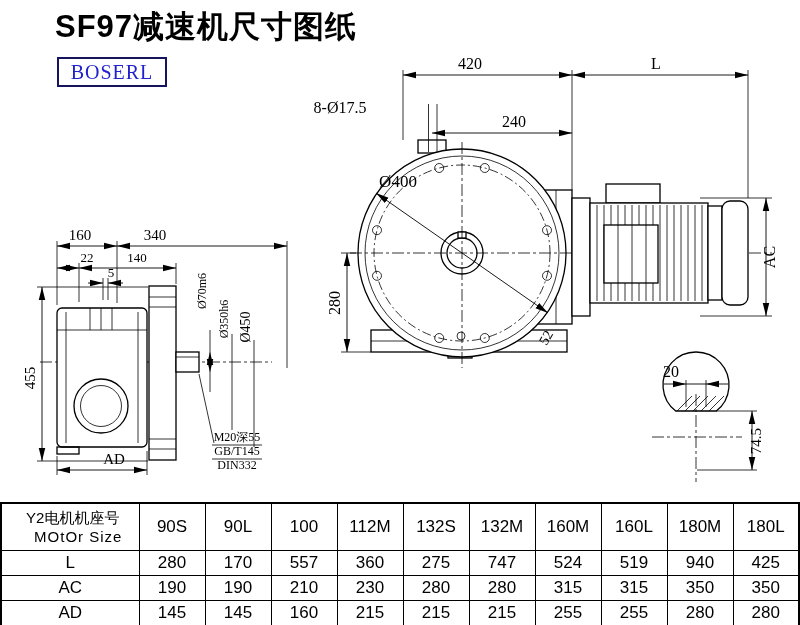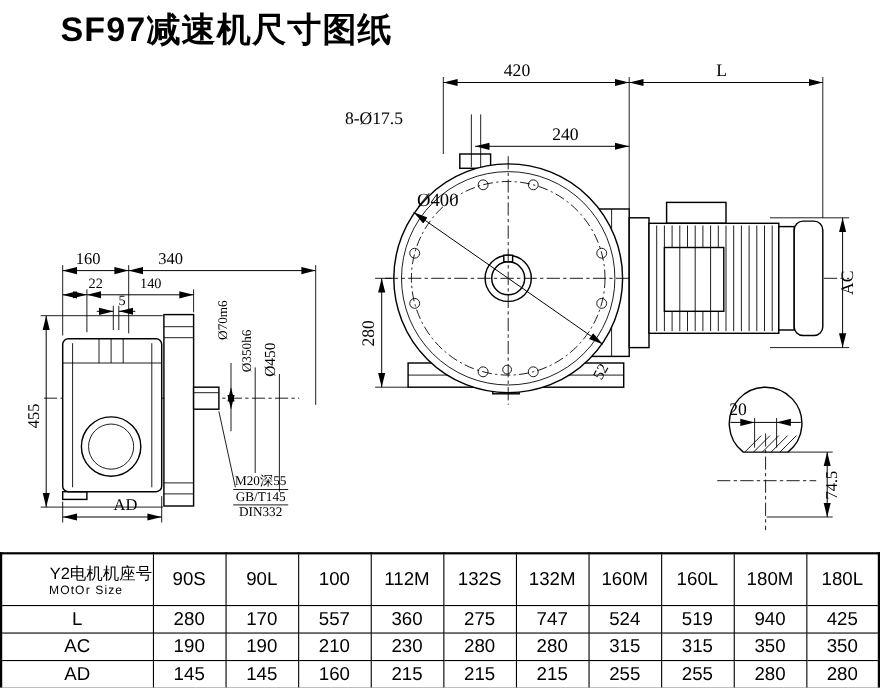--- a/index.html
+++ b/index.html
@@ -13,31 +13,34 @@
   .ln{stroke:#000;stroke-width:1.3;fill:none;}
   .lnf{stroke:#000;stroke-width:1.3;fill:#fff;}
   .thin{stroke:#000;stroke-width:0.8;fill:none;}
   .dl{stroke:#000;stroke-width:0.9;fill:none;}
   .cl{stroke:#000;stroke-width:0.8;fill:none;stroke-dasharray:12 3 3 3;}
   .bc{stroke:#000;stroke-width:0.8;fill:none;stroke-dasharray:9 3 2 3;}
   .dim{font-family:"Liberation Serif",serif;fill:#000;}
   table.size-table{border-collapse:collapse;width:800px;table-layout:fixed;border:2px solid #000;}
   table.size-table td{border:1.5px solid #000;text-align:center;font-size:17px;color:#000;padding:0;}
   td.head-cell{text-align:left;}
-  td.head-cell .cn{font-size:15px;padding-left:5px;text-align:right;}
-  td.head-cell .en{font-size:11px;padding-left:16px;letter-spacing:1px;}
+  td.head-cell .cn{font-size:15px;padding-left:5px;}
+  td.head-cell .en{font-size:15px;padding-left:16px;letter-spacing:1px;}
   tr.hdr td{height:46px;}
   tr.data td{height:24px;}
 </style>
 </head>
 <body>
 
 <div class="page">
   <div class="drawing-area">
     <h1 class="title">SF97减速机尺寸图纸</h1>
+    <div class="logo">
+      <span>BOSERL</span>
+    </div>
 
     <svg width="800" height="502" viewBox="0 0 800 502">
       <defs>
         <marker id="arw" viewBox="0 0 12 8" refX="12" refY="4" markerWidth="13" markerHeight="9" orient="auto-start-reverse" markerUnits="userSpaceOnUse">
           <path d="M12 4 L0 1 L0 7 Z" fill="#000"></path>
         </marker>
         <clipPath id="secclip">
             <path d="M675.7 411 A33 33 0 1 1 716.3 411 Z"></path>
           </clipPath>
       </defs>

